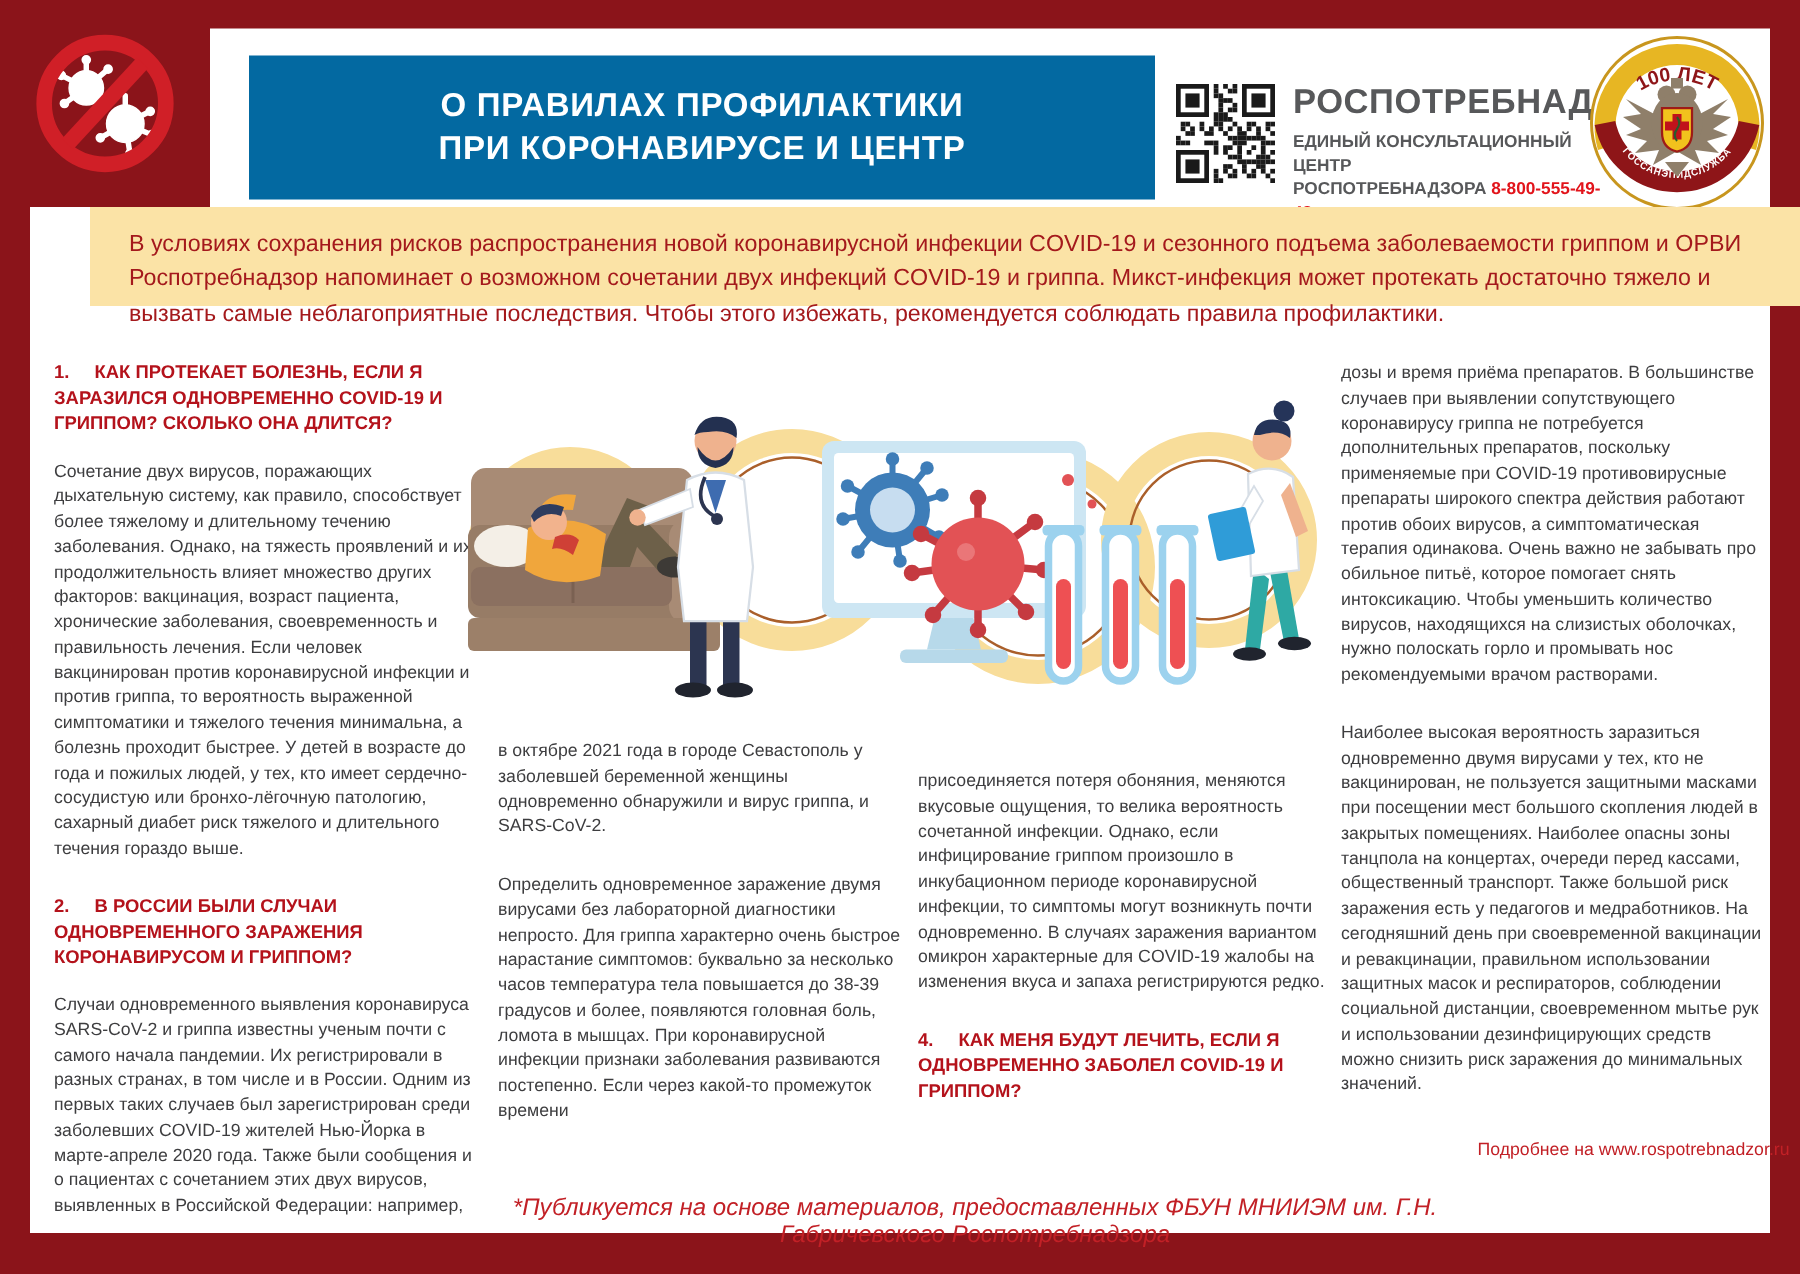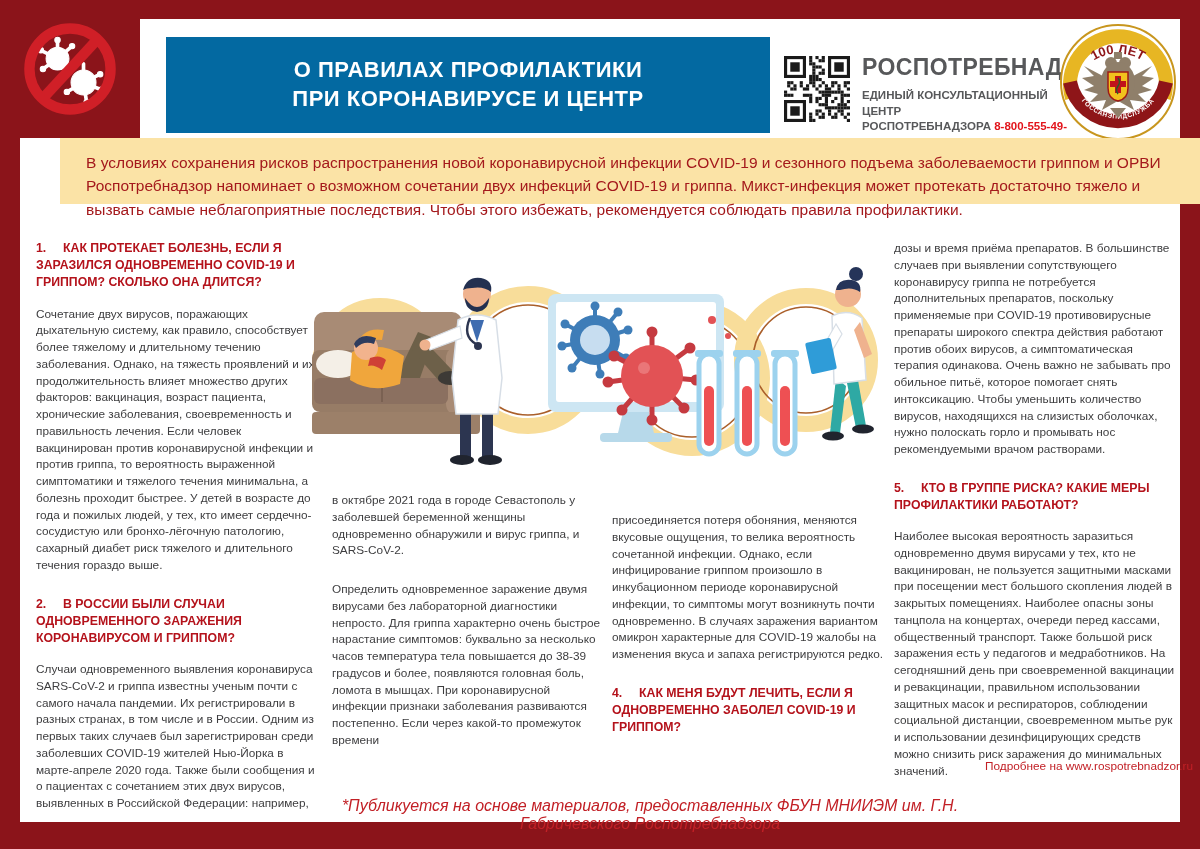--- a/index.html
+++ b/index.html
@@ -280,21 +280,20 @@
   <p class="body-p">Определить одновременное заражение двумя вирусами без лабораторной диагностики непросто. Для гриппа характерно очень быстрое нарастание симптомов: буквально за несколько часов температура тела повышается до 38-39 градусов и более, появляются головная боль, ломота в мышцах. При коронавирусной инфекции признаки заболевания развиваются постепенно. Если через какой-то промежуток времени</p>
 </div>
 
 <div class="col col-3">
   <p class="body-p">присоединяется потеря обоняния, меняются вкусовые ощущения, то велика вероятность сочетанной инфекции. Однако, если инфицирование гриппом произошло в инкубационном периоде коронавирусной инфекции, то симптомы могут возникнуть почти одновременно. В случаях заражения вариантом омикрон характерные для COVID-19 жалобы на изменения вкуса и запаха регистрируются редко.</p>
   <p class="sec-head"><span class="num">4.</span><span>КАК МЕНЯ БУДУТ ЛЕЧИТЬ, ЕСЛИ Я ОДНОВРЕМЕННО ЗАБОЛЕЛ COVID-19 И ГРИППОМ?</span></p>
 </div>
 
 <div class="col col-4">
   <p class="body-p">дозы и время приёма препаратов. В большинстве случаев при выявлении сопутствующего коронавирусу гриппа не потребуется дополнительных препаратов, поскольку применяемые при COVID-19 противовирусные препараты широкого спектра действия работают против обоих вирусов, а симптоматическая терапия одинакова. Очень важно не забывать про обильное питьё, которое помогает снять интоксикацию. Чтобы уменьшить количество вирусов, находящихся на слизистых оболочках, нужно полоскать горло и промывать нос рекомендуемыми врачом растворами.</p>
-  <p class="sec-head"><span class="num">5.</span><span>КТО В ГРУППЕ РИСКА? КАКИЕ МЕРЫ ПРОФИЛАКТИКИ РАБОТАЮТ?</span></p>
   <p class="body-p">Наиболее высокая вероятность заразиться одновременно двумя вирусами у тех, кто не вакцинирован, не пользуется защитными масками при посещении мест большого скопления людей в закрытых помещениях. Наиболее опасны зоны танцпола на концертах, очереди перед кассами, общественный транспорт. Также большой риск заражения есть у педагогов и медработников. На сегодняшний день при своевременной вакцинации и ревакцинации, правильном использовании защитных масок и респираторов, соблюдении социальной дистанции, своевременном мытье рук и использовании дезинфицирующих средств можно снизить риск заражения до минимальных значений.</p>
 </div>
 
 <div class="illustration">
   <svg width="590" height="254" viewBox="0 0 590 254">
 
     <g fill="none">
       <circle cx="80" cy="138" r="60" stroke="#f8dd9a" stroke-width="16"></circle>
       <circle cx="80" cy="138" r="49" stroke="#aa5f2a" stroke-width="1.6"></circle>
       <circle cx="228" cy="132" r="66" stroke="#f8dd9a" stroke-width="16"></circle>

